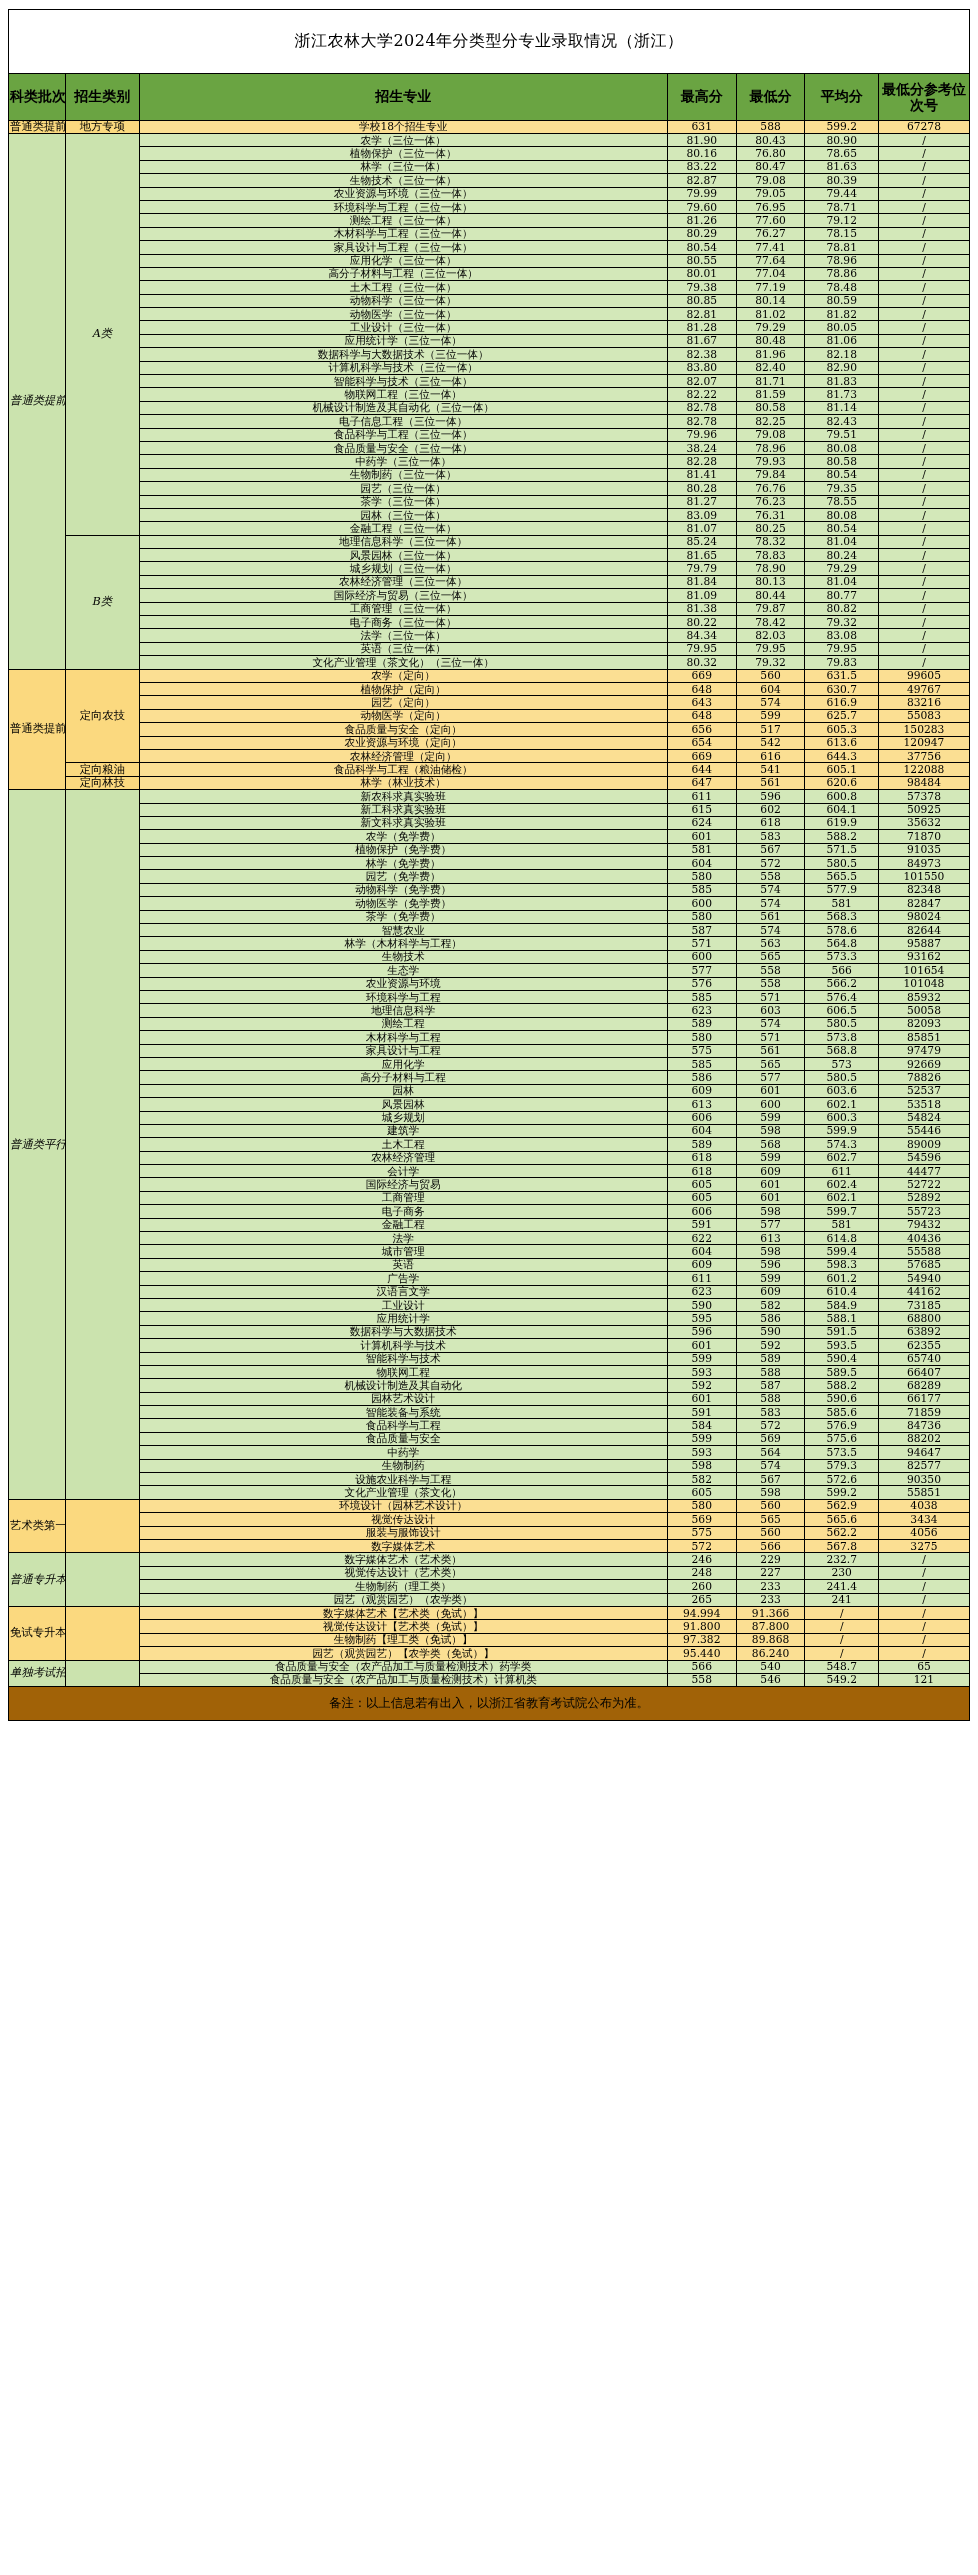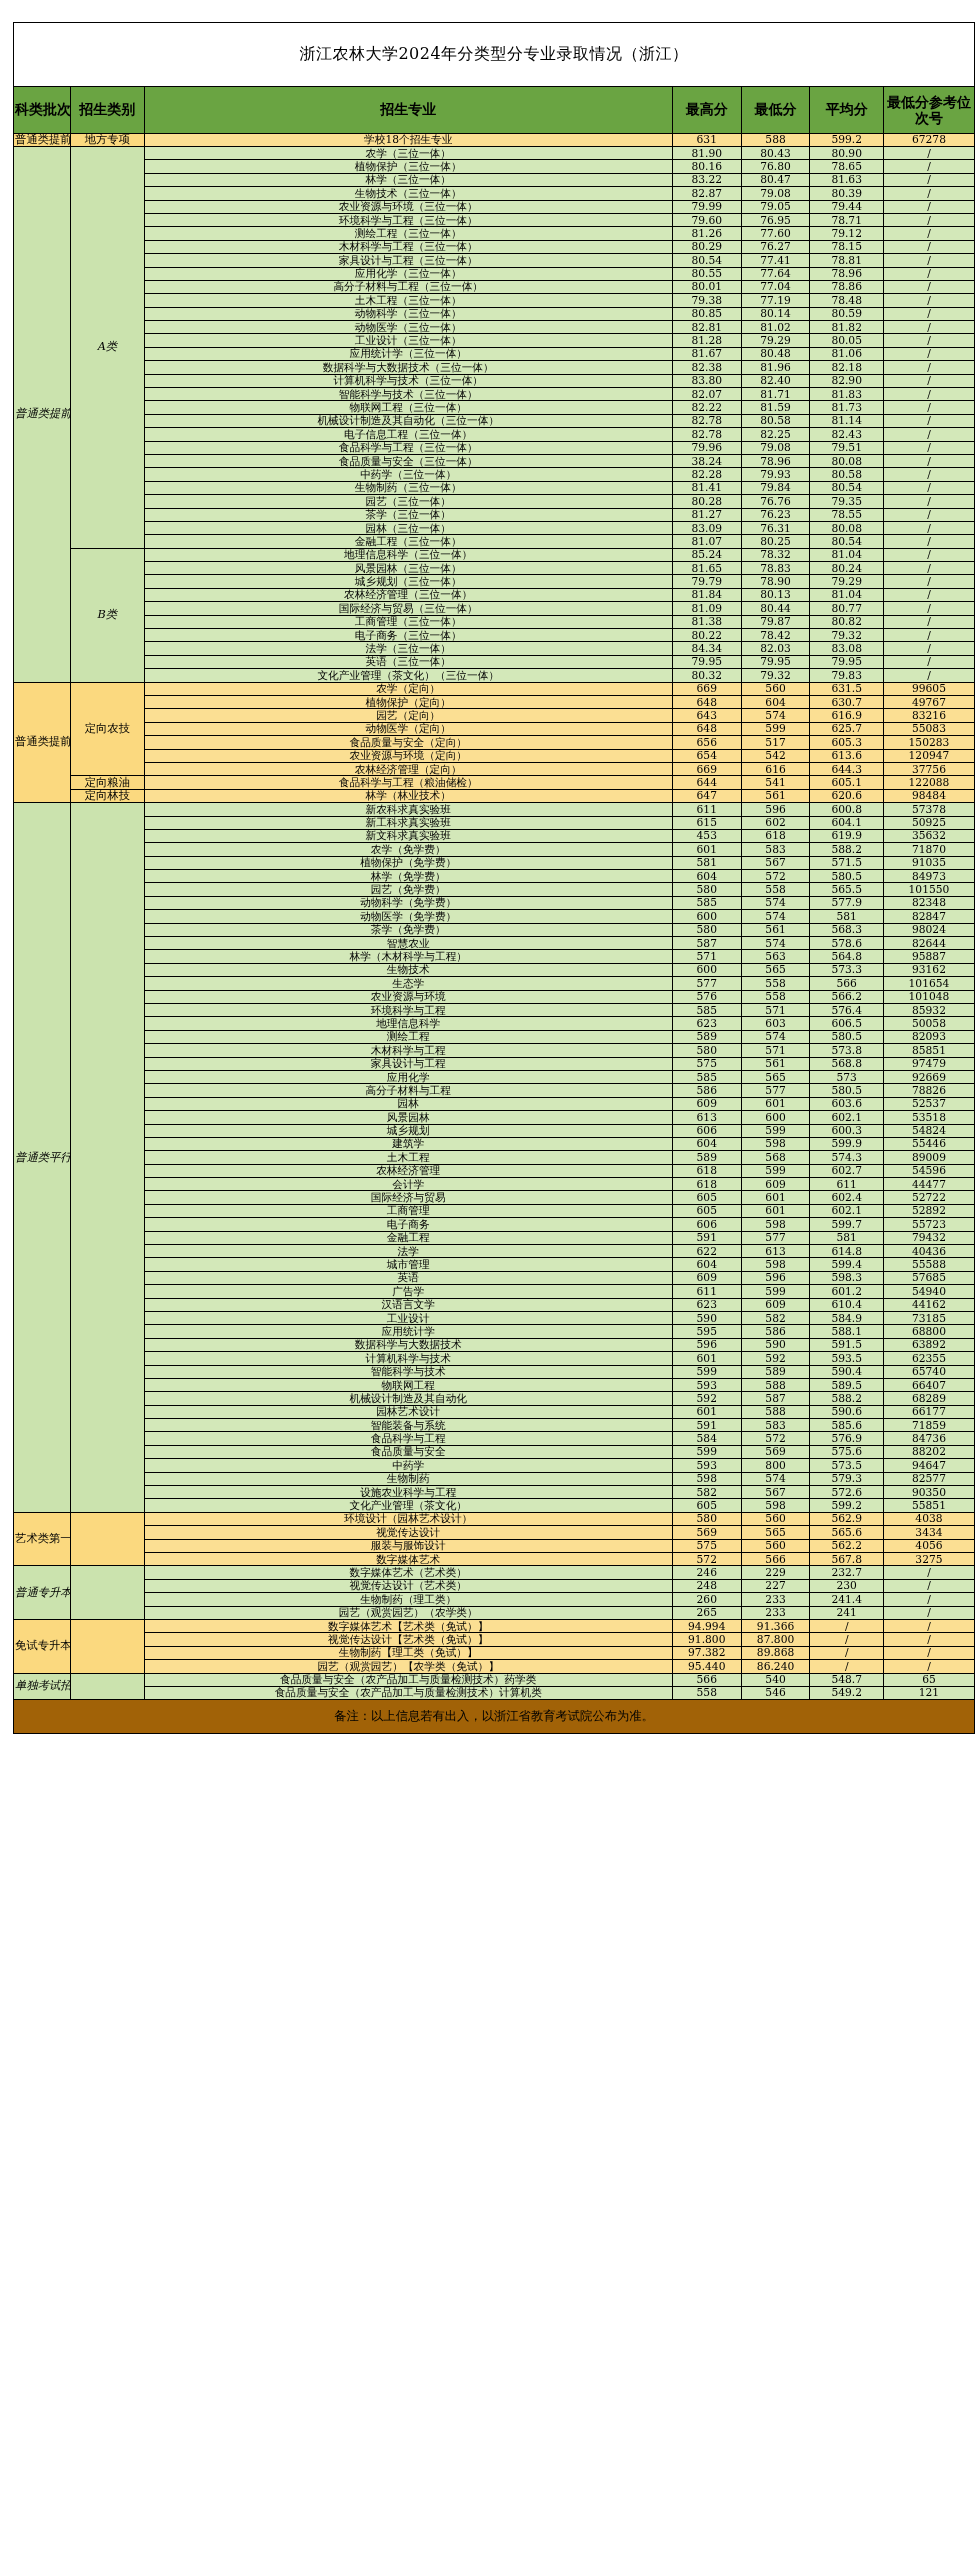--- a/index.html
+++ b/index.html
@@ -7,21 +7,21 @@
     margin: 0; padding: 0;
     background: #ffffff;
   }
   body {
     width: 978px;
     font-family: "DejaVu Serif", "Liberation Serif", serif;
     color: #000000;
   }
   #sheet {
     width: 978px;
-    padding: 13px;
+    padding: 0;
   }
   table.main {
     width: 962px;
     margin: 8.6px auto 0 auto;
     border-collapse: collapse;
     table-layout: fixed;
     border: 1.6px solid #000;
   }
   table.main td, table.main th {
     border: 0.5px solid #000;
@@ -511,21 +511,21 @@
         </tr>
         <tr class="r">
           <td class="major bg-green2">新工科求真实验班</td>
           <td class="num bg-green2">615</td>
           <td class="num bg-green2">602</td>
           <td class="num bg-green2">604.1</td>
           <td class="num bg-green2 last">50925</td>
         </tr>
         <tr class="r">
           <td class="major bg-green2">新文科求真实验班</td>
-          <td class="num bg-green2">453</td>
+          <td class="num bg-green2">624</td>
           <td class="num bg-green2">618</td>
           <td class="num bg-green2">619.9</td>
           <td class="num bg-green2 last">35632</td>
         </tr>
         <tr class="r">
           <td class="major bg-green2">农学（免学费）</td>
           <td class="num bg-green2">601</td>
           <td class="num bg-green2">583</td>
           <td class="num bg-green2">588.2</td>
           <td class="num bg-green2 last">71870</td>
@@ -841,21 +841,21 @@
         <tr class="r">
           <td class="major bg-green2">食品质量与安全</td>
           <td class="num bg-green2">599</td>
           <td class="num bg-green2">569</td>
           <td class="num bg-green2">575.6</td>
           <td class="num bg-green2 last">88202</td>
         </tr>
         <tr class="r">
           <td class="major bg-green2">中药学</td>
           <td class="num bg-green2">593</td>
-          <td class="num bg-green2">800</td>
+          <td class="num bg-green2">564</td>
           <td class="num bg-green2">573.5</td>
           <td class="num bg-green2 last">94647</td>
         </tr>
         <tr class="r">
           <td class="major bg-green2">生物制药</td>
           <td class="num bg-green2">598</td>
           <td class="num bg-green2">574</td>
           <td class="num bg-green2">579.3</td>
           <td class="num bg-green2 last">82577</td>
         </tr>

